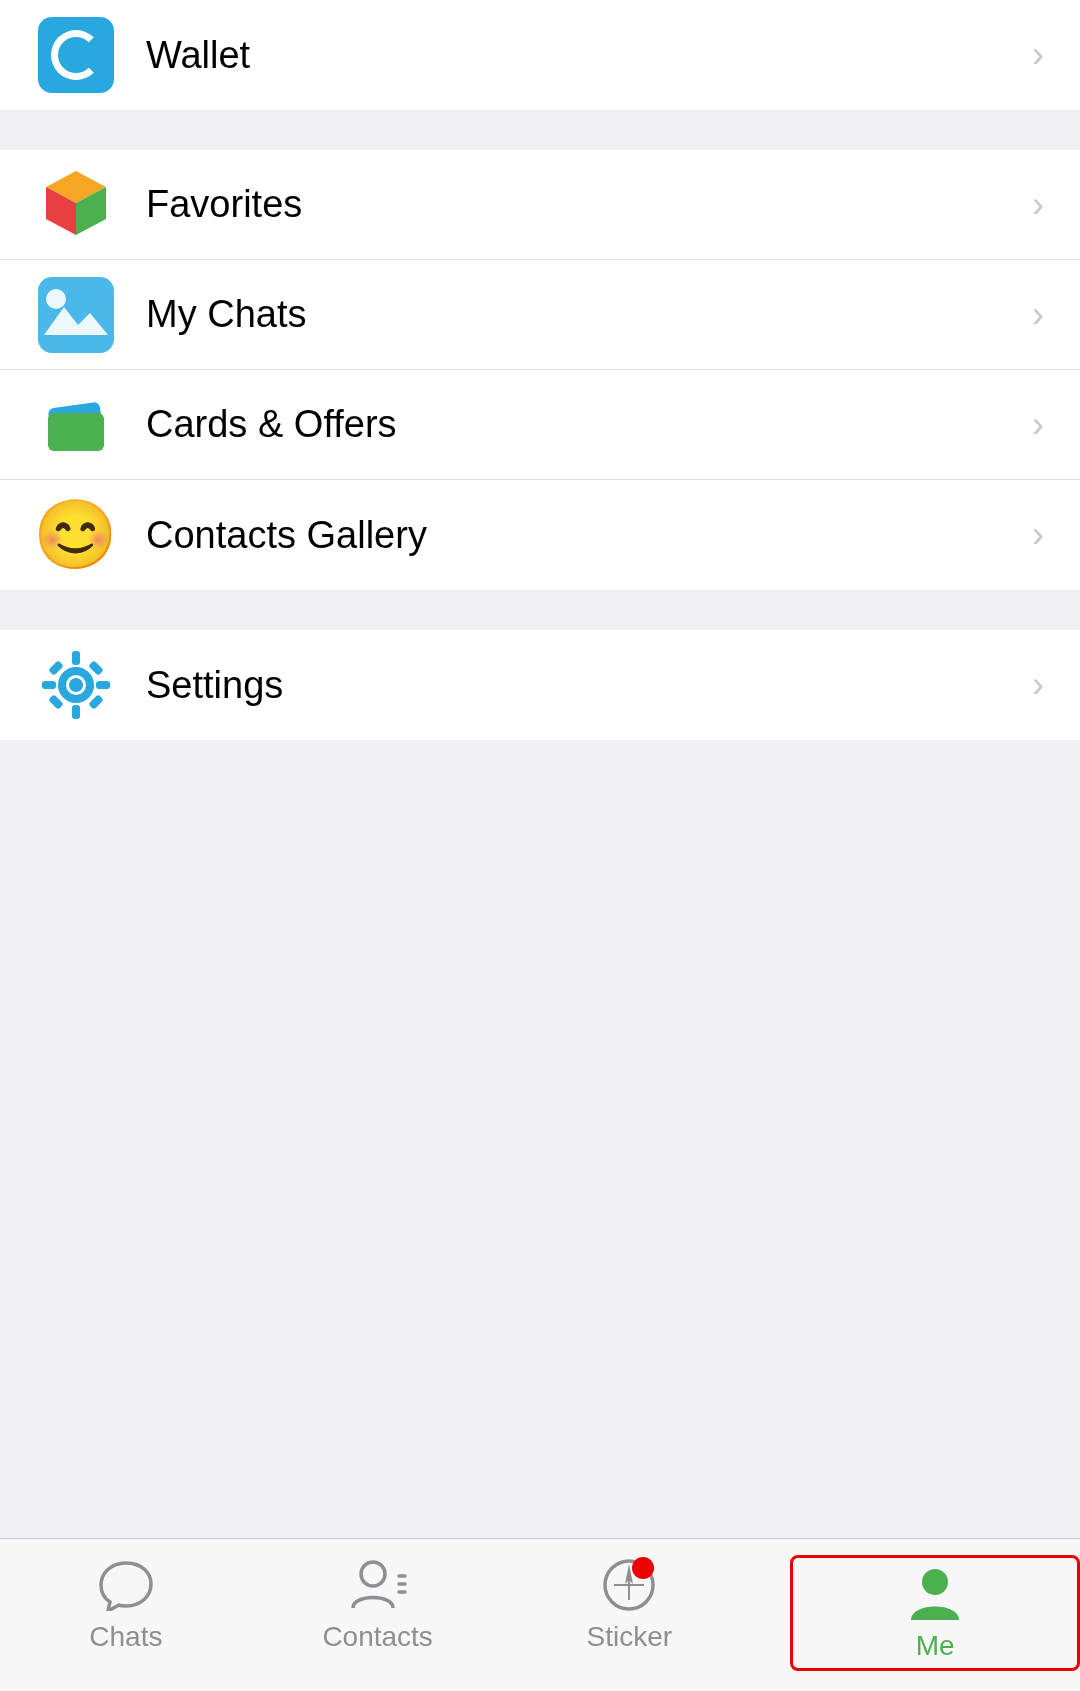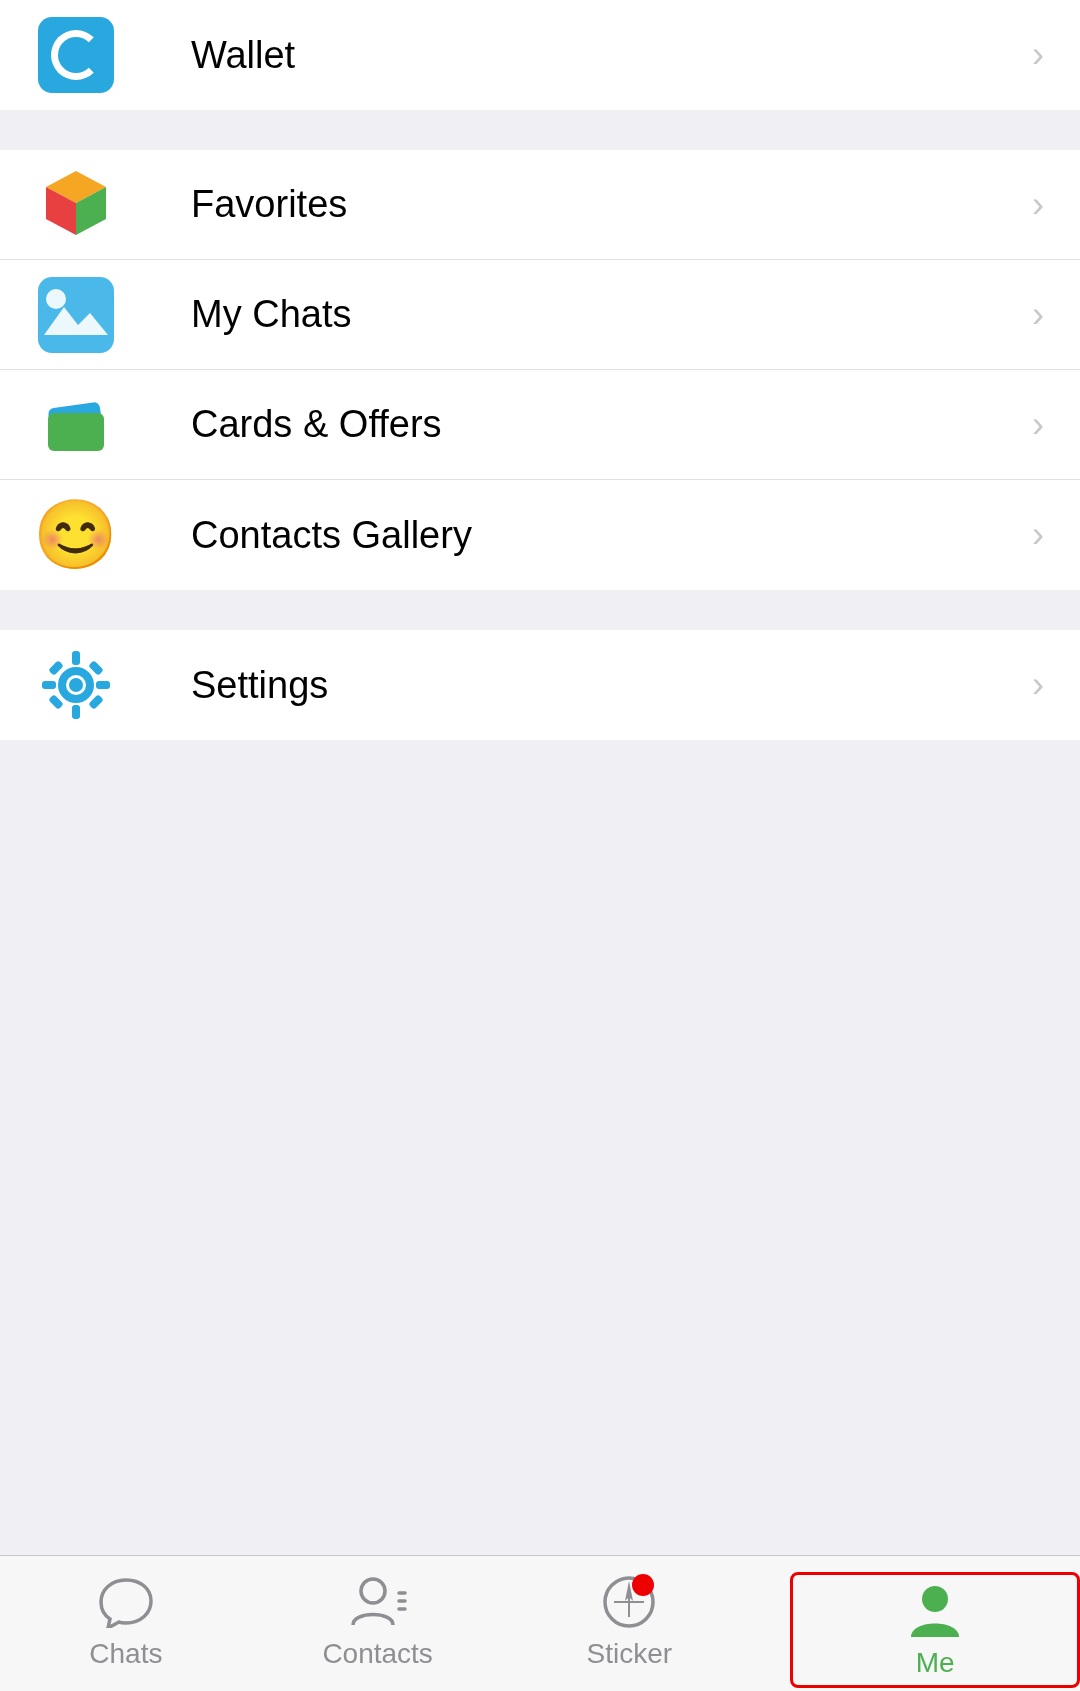--- a/index.html
+++ b/index.html
@@ -18,21 +18,20 @@
 
     .menu-item {
       display: flex;
       align-items: center;
       background: #fff;
       padding: 0 36px;
       height: 110px;
       border-bottom: 1px solid #e0e0e5;
       cursor: pointer;
       position: relative;
-      gap: 45px;
     }
 
     .menu-item:last-child {
       border-bottom: none;
     }
 
     .menu-icon {
       width: 80px;
       height: 80px;
       margin-right: 30px;
@@ -59,21 +58,21 @@
       height: 40px;
       background: #efeff4;
     }
 
     
     .tab-bar {
       position: absolute;
       bottom: 0;
       left: 0;
       right: 0;
-      height: 136px;
+      height: 153px;
       background: #f7f7f8;
       border-top: 1px solid #c8c7cc;
       display: flex;
       align-items: flex-start;
       justify-content: space-around;
       padding-top: 16px;
     }
 
     .tab-item {
       display: flex;

